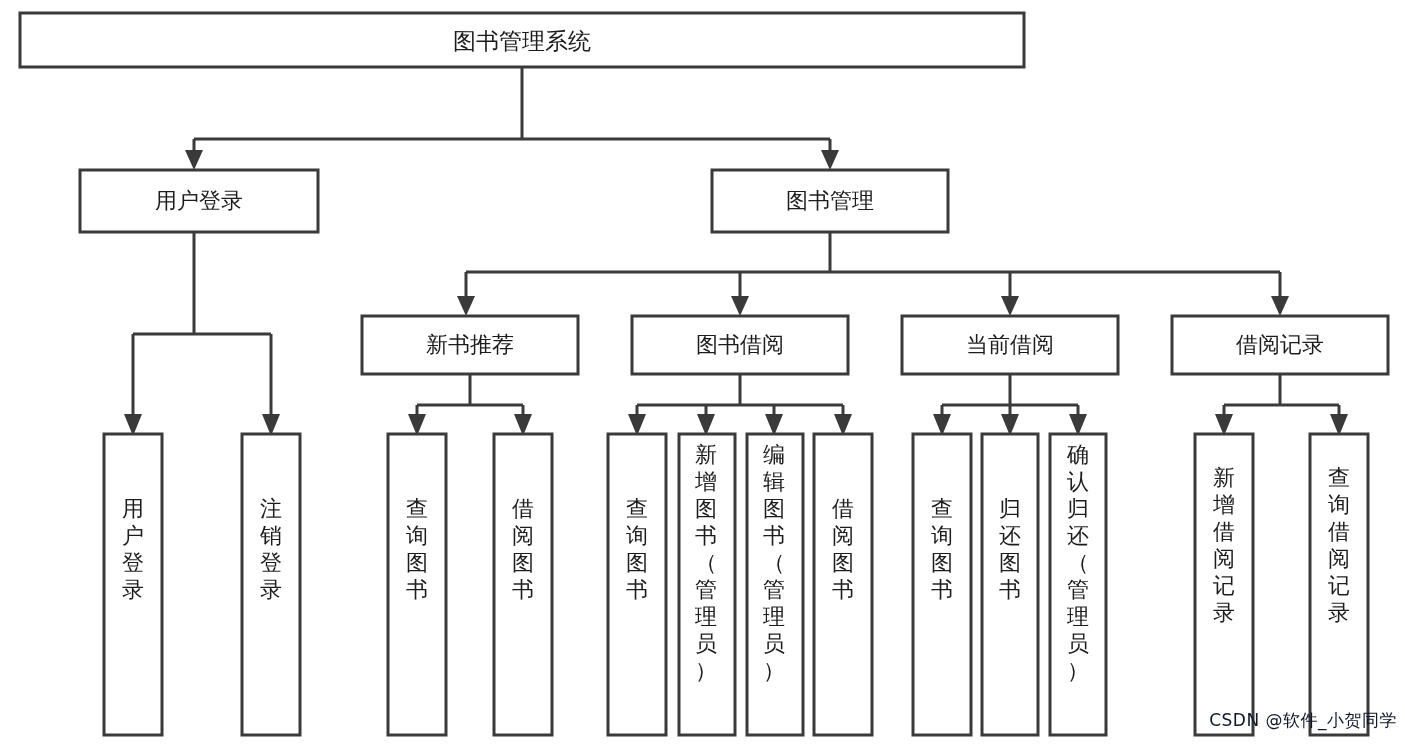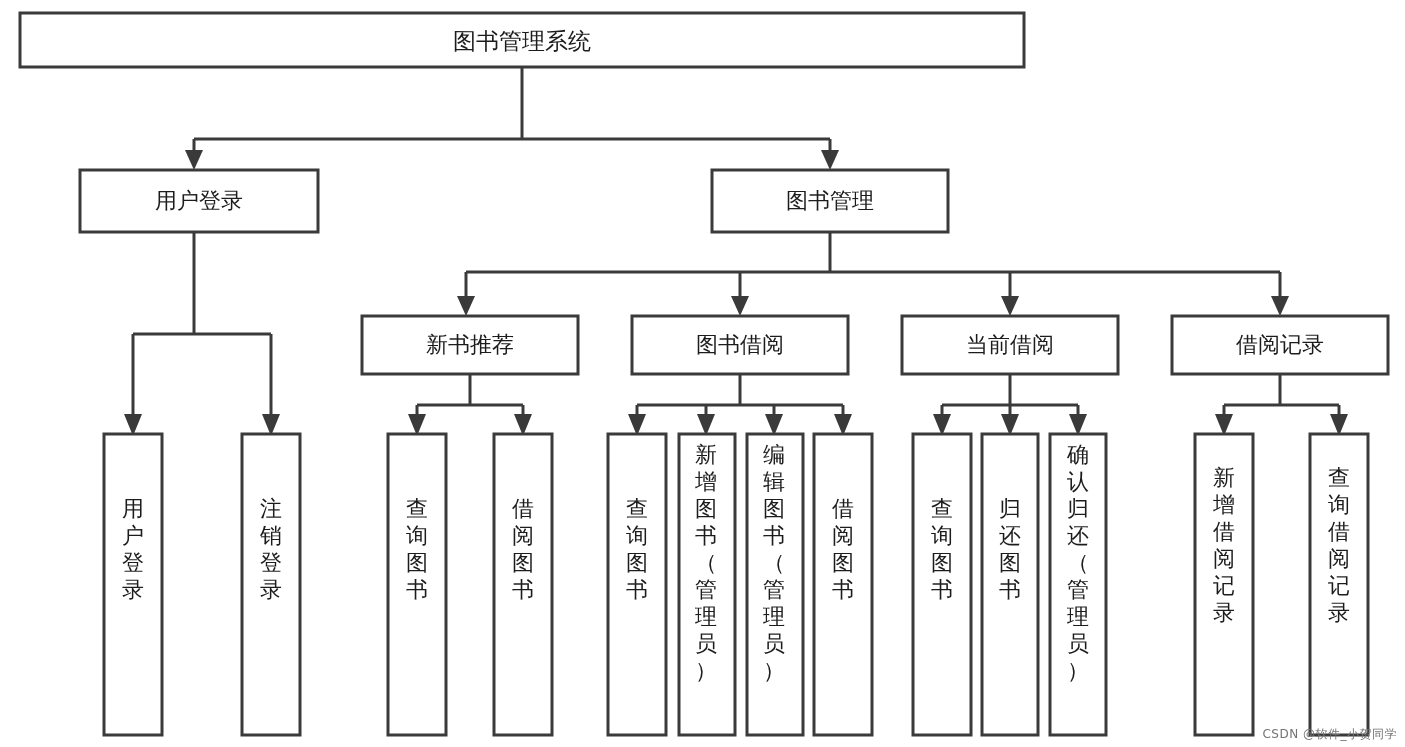--- a/index.html
+++ b/index.html
@@ -52,24 +52,24 @@
     stroke-width: 3;
     fill: none;
   }
   .arrow-head {
     fill: #3a3a3a;
     stroke: none;
   }
   .watermark {
     position: absolute;
     right: 8px;
-    bottom: 4px;
-    font-family: "DejaVu Sans", "Liberation Sans", sans-serif;
-    font-size: 12px;
-    color: #737373;
+    bottom: 15px;
+    font-family: "DejaVu Sans", "Liberation Sans", sans-serif;
+    font-size: 17px;
+    color: #0f172a;
     white-space: nowrap;
     letter-spacing: 0.5px;
   }
 </style>
 </head>
 <body>
 
 <div id="diagram-root">
 
   <svg class="flow" viewBox="0 0 1405 747">

